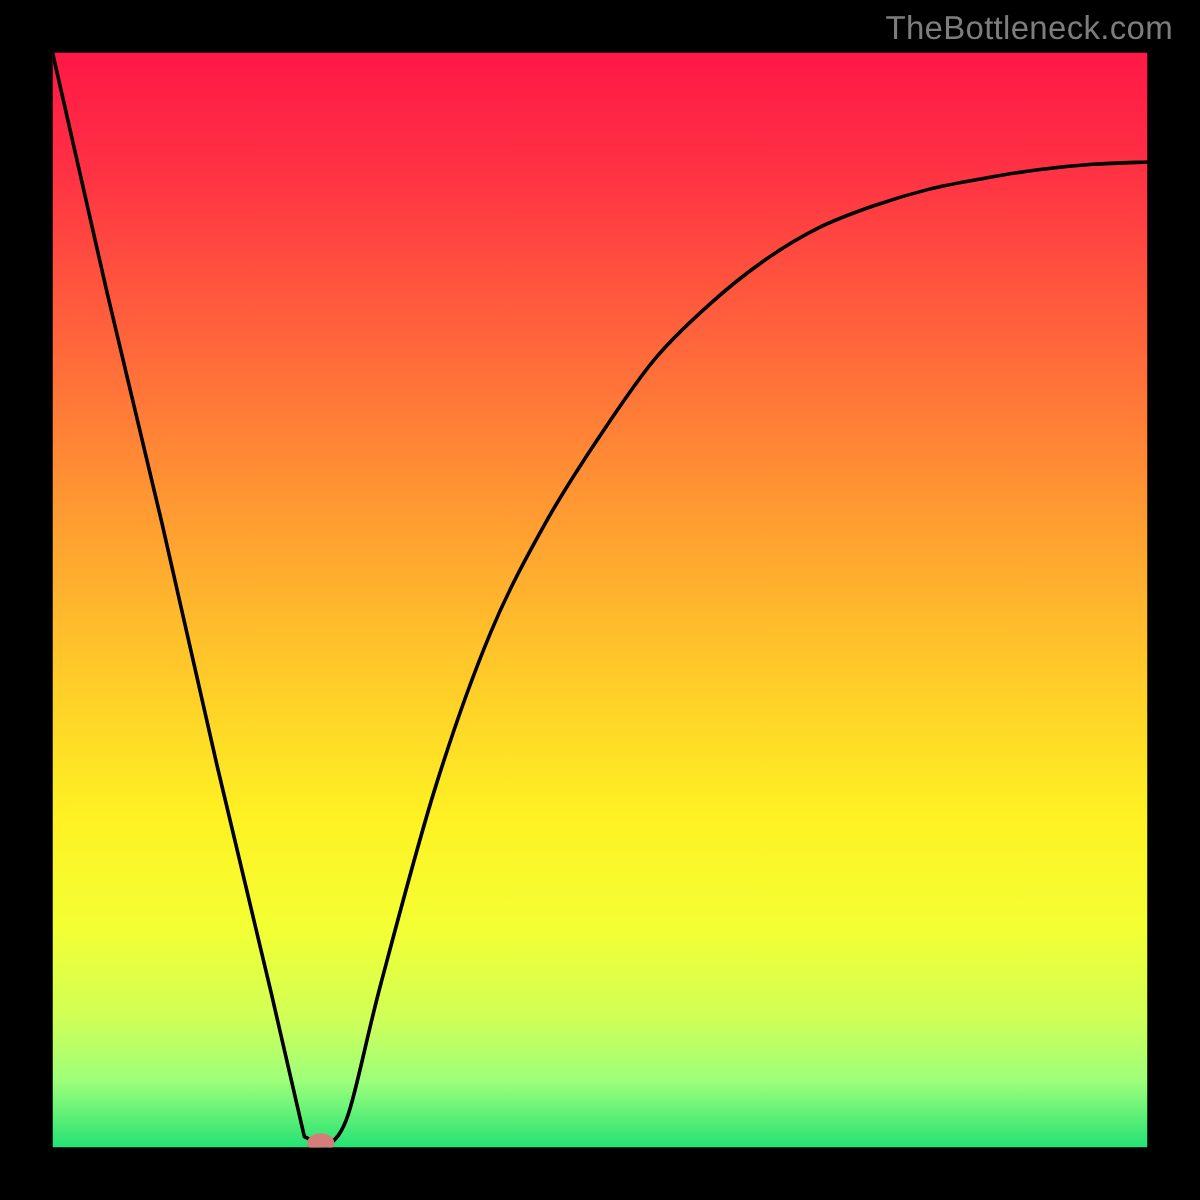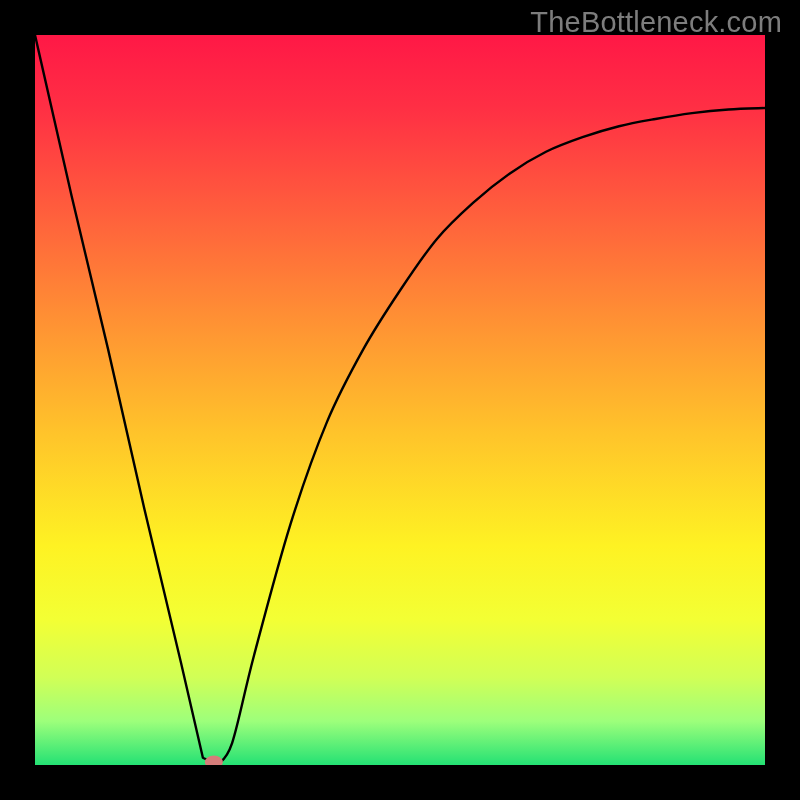--- a/index.html
+++ b/index.html
@@ -24,21 +24,21 @@
     left: 35px;
     top: 35px;
     width: 730px;
     height: 730px;
   }
   .watermark {
     position: absolute;
     top: 6px;
     right: 18px;
     color: #7d7d7d;
-    font-size: 29px;
+    font-size: 22px;
     font-weight: 500;
     letter-spacing: 0.2px;
   }
   svg {
     display: block;
   }
 </style>
 </head>
 <body>
 

